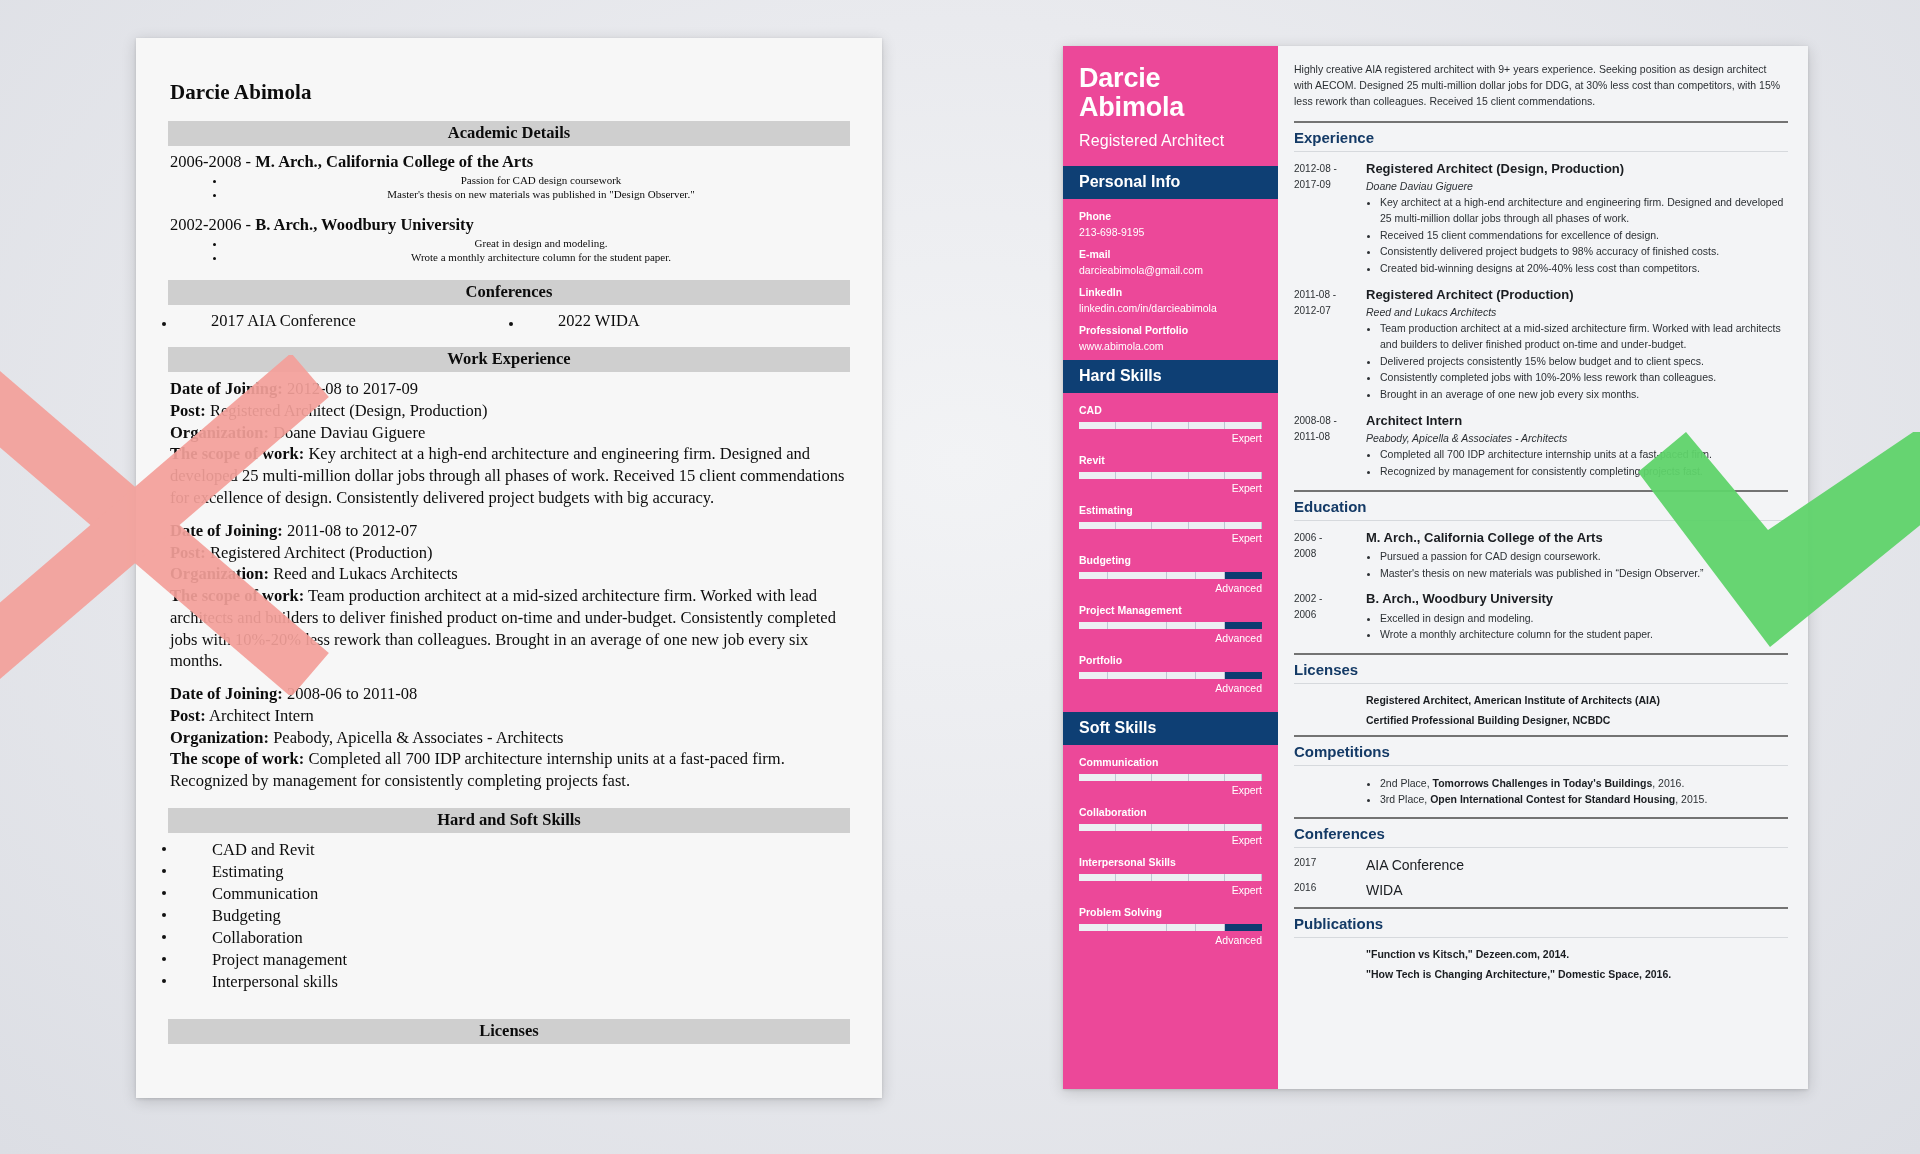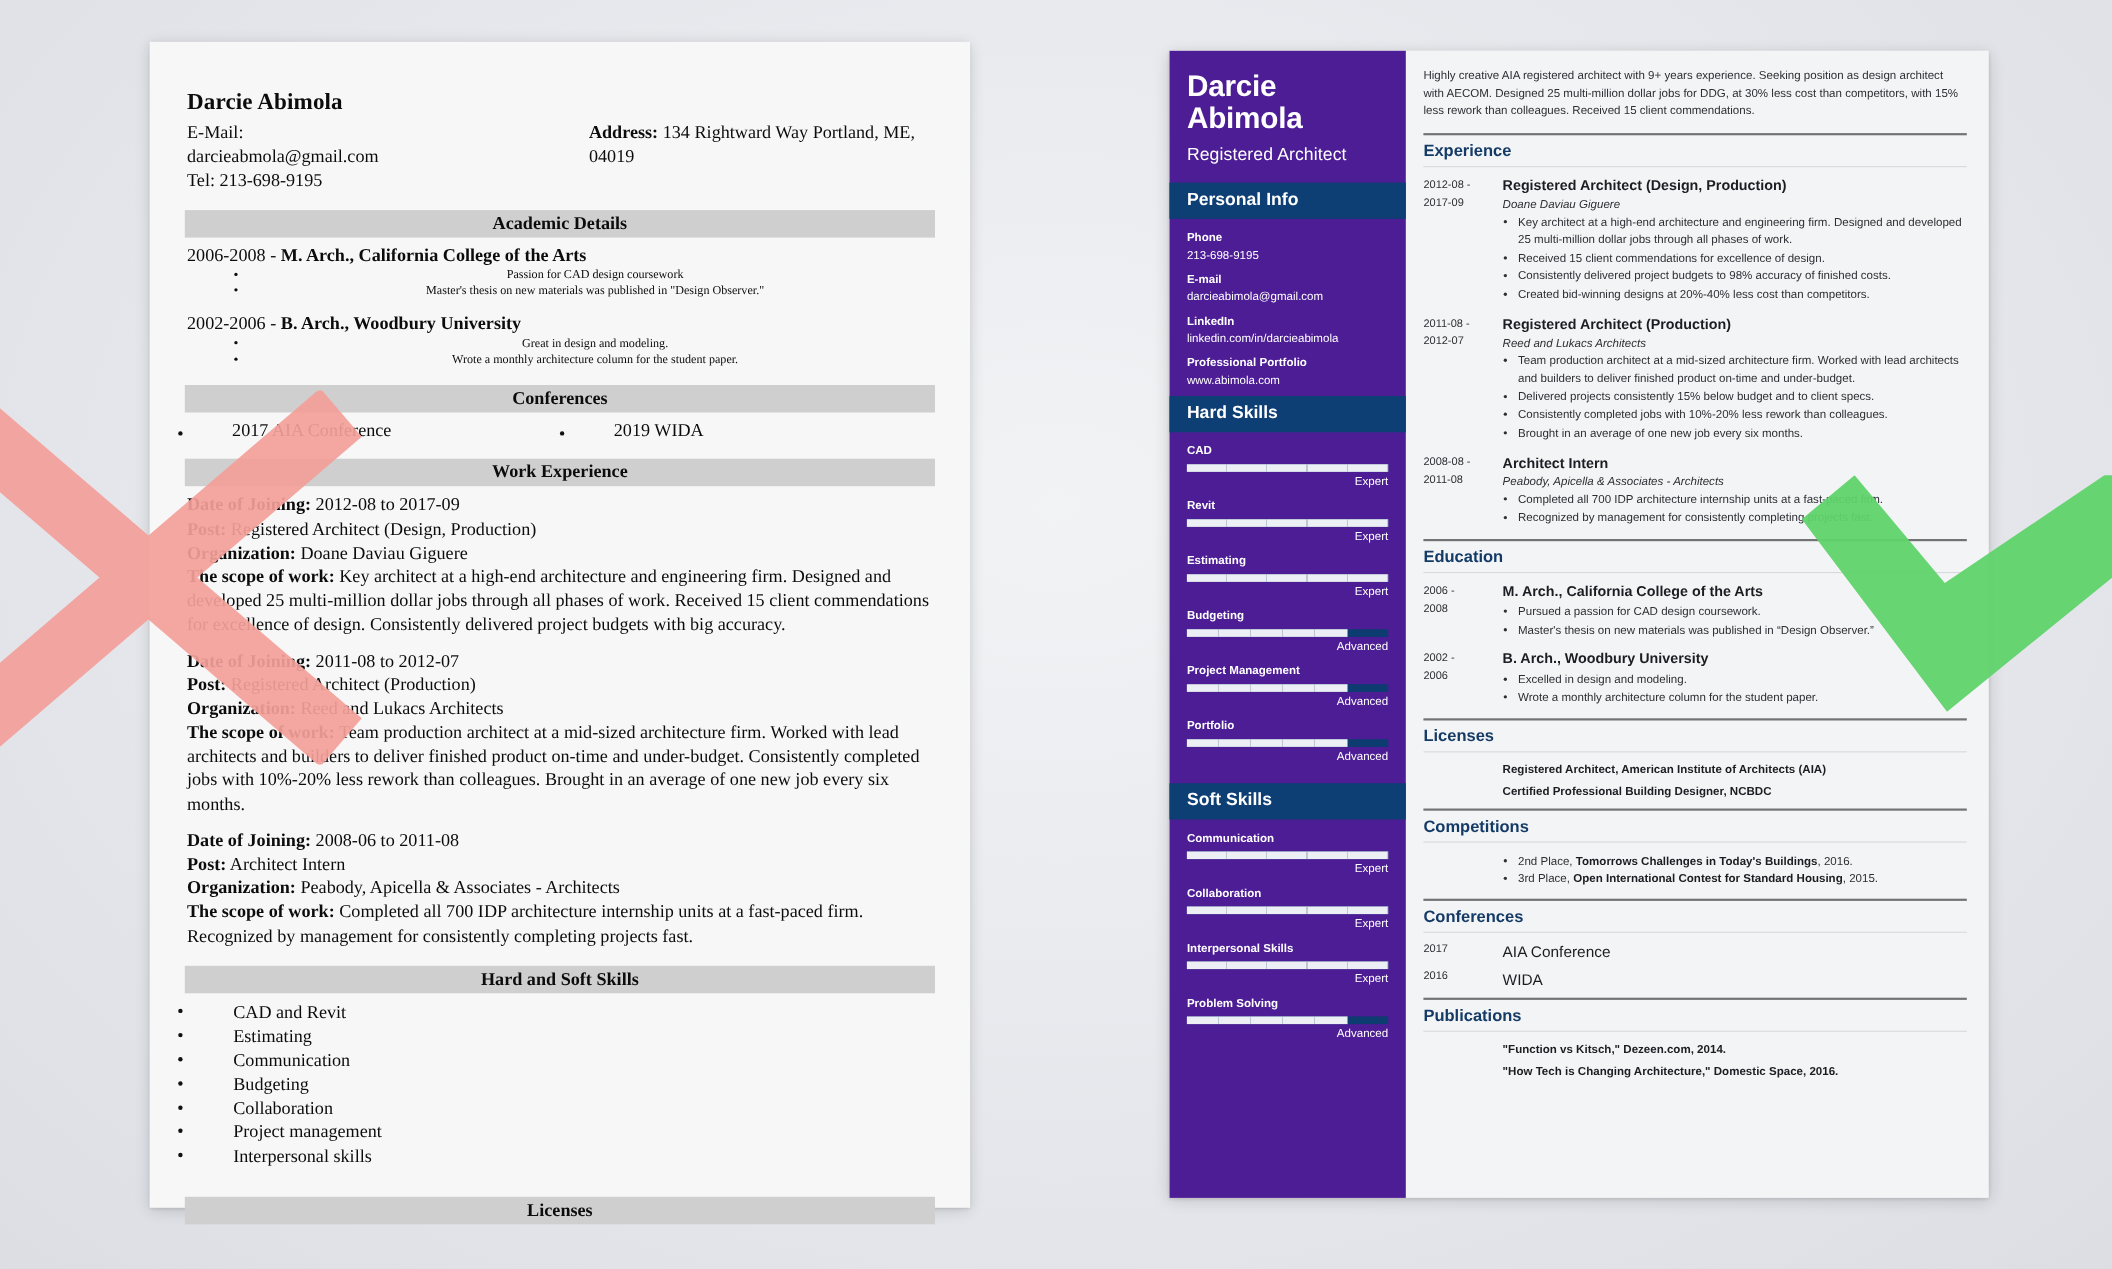--- a/index.html
+++ b/index.html
@@ -89,21 +89,21 @@
     position: absolute;
     left: 1063px; top: 46px;
     width: 745px; height: 1043px;
     background: #f3f4f6;
     box-shadow: 0 3px 14px rgba(0,0,0,0.16), 0 1px 3px rgba(0,0,0,0.12);
     display: flex;
     overflow: hidden;
   }
   .g-side {
     width: 215px; flex: none;
-    background: #4c1d95;
+    background: #ec4899;
     color: #ffffff;
   }
   .g-side-head { padding: 18px 16px 16px 16px; }
   .g-side-head .n1, .g-side-head .n2 {
     font-size: 27px; font-weight: bold; line-height: 1.08; letter-spacing: -0.2px;
   }
   .g-side-head .role {
     font-size: 16px; margin-top: 10px; font-weight: normal; letter-spacing: .1px;
   }
   .g-sec-title {
@@ -175,29 +175,20 @@
   
   .mark-x, .mark-check { position: absolute; pointer-events: none; }
   .mark-x { left: -60px; top: 355px; width: 400px; height: 340px; }
   .mark-check { left: 1638px; top: 432px; width: 350px; height: 215px; }
 </style>
 </head>
 <body>
 
 <div class="bad-resume">
   <div class="bad-name">Darcie Abimola</div>
-  <div class="bad-contact-row">
-    <div class="bad-contact-left">
-      <div>E-Mail: darcieabmola@gmail.com</div>
-      <div>Tel: 213-698-9195</div>
-    </div>
-    <div class="bad-contact-right">
-      <b>Address:</b><span> </span><span>134 Rightward Way Portland, ME, 04019</span>
-    </div>
-  </div>
 
   <div class="bad-bar">Academic Details</div>
 
   <div class="bad-sub"><span>2006-2008 - </span><b>M. Arch., California College of the Arts</b></div>
   <ul class="bad-list">
     <li>Passion for CAD design coursework</li>
     <li>Master's thesis on new materials was published in "Design Observer."</li>
   </ul>
   <div class="bad-gap"></div>
   <div class="bad-sub"><span>2002-2006 - </span><b>B. Arch., Woodbury University</b></div>
@@ -207,21 +198,21 @@
   </ul>
 
   <div class="bad-bar">Conferences</div>
   <div class="bad-conf-row">
     <div class="cl">
         <span class="dot"></span>
         <span class="txt">2017 AIA Conference</span>
       </div>
     <div class="cl">
         <span class="dot"></span>
-        <span class="txt">2019 WIDA</span>
+        <span class="txt">2022 WIDA</span>
       </div>
   </div>
 
   <div class="bad-bar">Work Experience</div>
 
   <div class="bad-para">
     <div><b>Date of Joining:</b><span> 2012-08 to 2017-09</span></div>
     <div><b>Post:</b><span> Registered Architect (Design, Production)</span></div>
     <div><b>Organization:</b><span> Doane Daviau Giguere</span></div>
     <div><b>The scope of work:</b><span> Key architect at a high-end architecture and engineering firm. Designed and developed 25 multi-million dollar jobs through all phases of work. Received 15 client commendations for excellence of design. Consistently delivered project budgets with big accuracy.</span></div>

